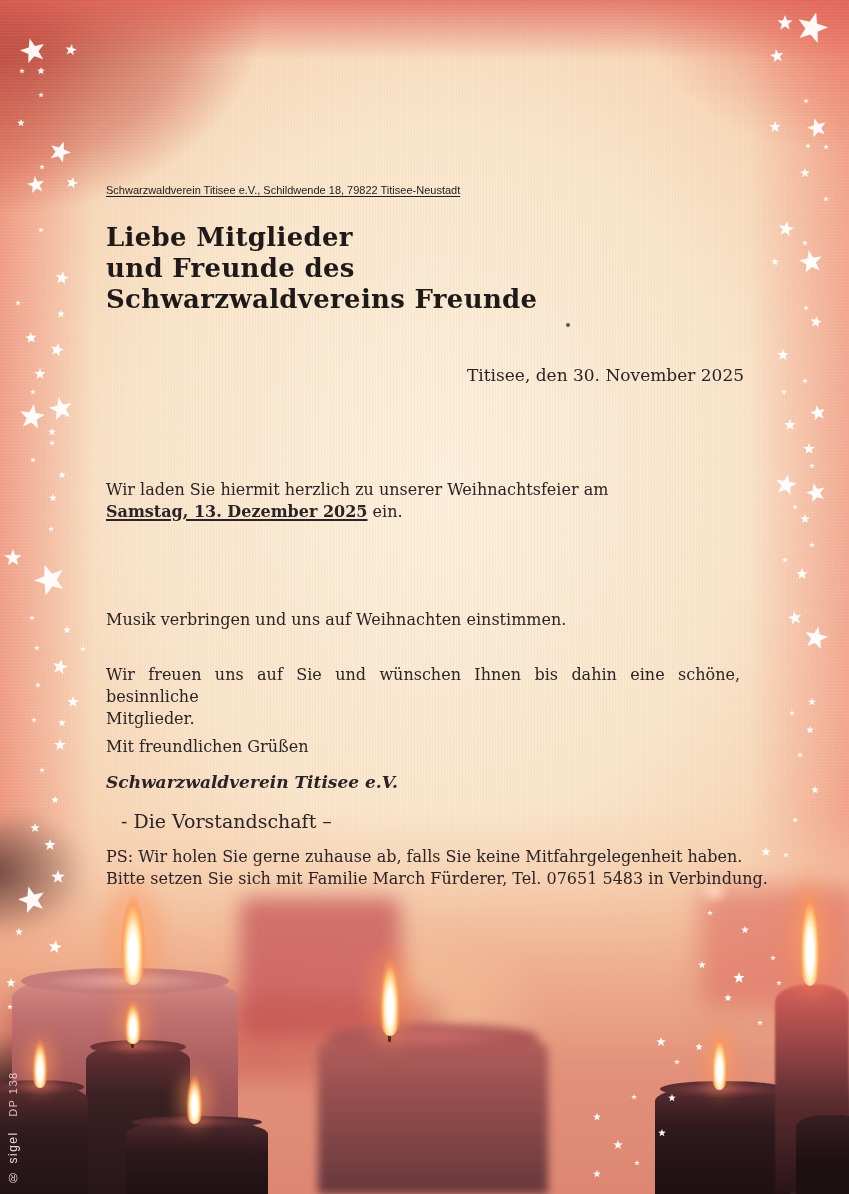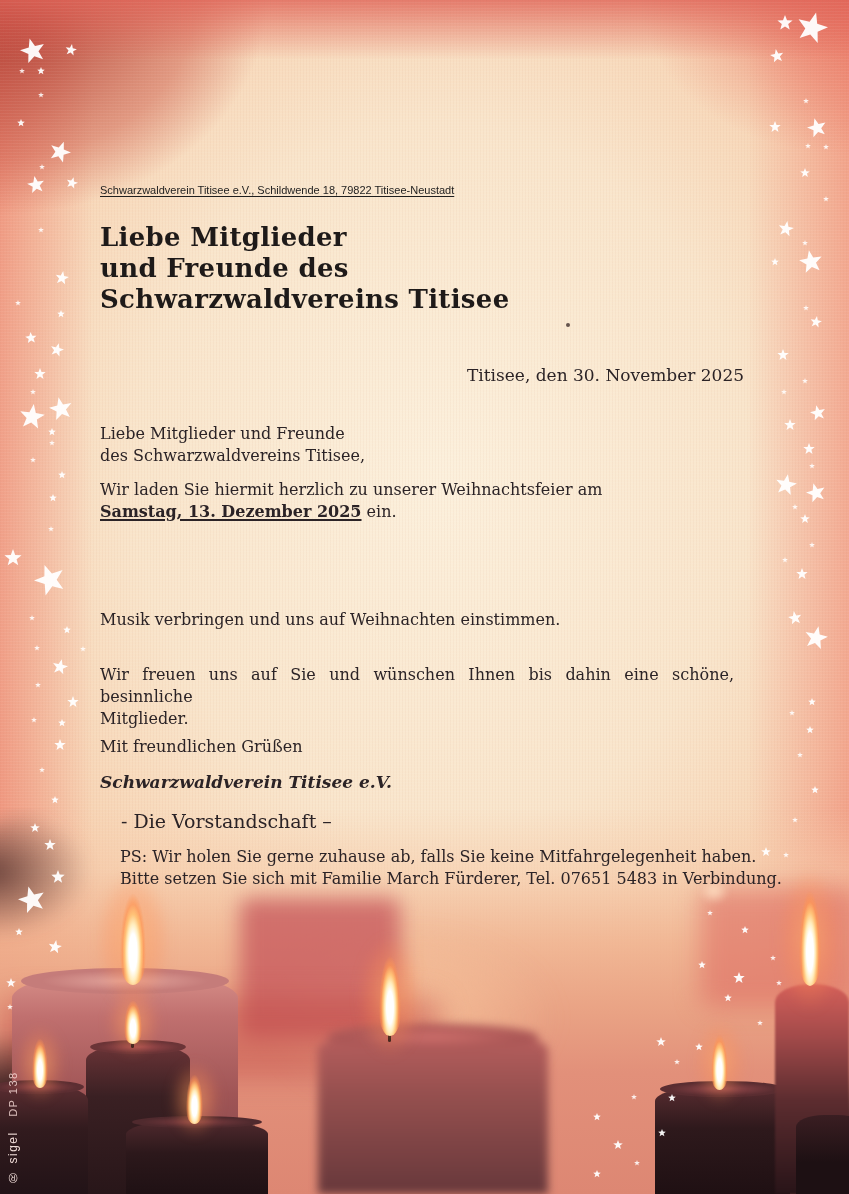--- a/index.html
+++ b/index.html
@@ -29,21 +29,21 @@
     background:radial-gradient(50% 52% at 50% 58%, rgba(255,170,105,.6), rgba(255,140,82,.28) 46%, rgba(255,130,75,0) 72%);
     filter:blur(6px);}
   .flame::after{content:"";position:absolute;inset:0;
     background:radial-gradient(52% 64% at 50% 66%, #ffffff 0 30%, #ffedbd 46%, #ffc277 62%, rgba(255,150,84,.62) 78%, rgba(255,122,70,0) 96%);
     border-radius:48% 52% 50% 50% / 72% 72% 28% 28%;filter:blur(.4px);}
   .wick{position:absolute;background:#1c1013;border-radius:2px;z-index:4;}
   
   #star-field{position:absolute;inset:0;z-index:3;pointer-events:none;}
   
   #letter{position:absolute;inset:0;z-index:5;color:#2b2326;}
-  #letter .blk{position:absolute;left:100px;width:652px;}
+  #letter .blk{position:absolute;left:106px;width:652px;}
   .line{line-height:22px;font-size:16px;white-space:nowrap;}
   .jline{line-height:22px;font-size:16px;text-align:justify;text-align-last:justify;white-space:normal;}
   #sender{font-family:"Liberation Sans",sans-serif;font-size:11px;color:#1e1e1e;
     text-decoration:underline;text-underline-offset:2px;white-space:nowrap;}
   #heading{font-weight:bold;font-size:26px;line-height:31px;color:#1e1a19;letter-spacing:.3px;}
   #dateline{left:467px !important;font-size:17px;white-space:nowrap;}
   .bold{font-weight:bold;}
   .boldul{font-weight:bold;text-decoration:underline;text-decoration-thickness:1.5px;text-underline-offset:2px;}
   #signature{font-weight:bold;font-style:italic;font-size:17px;white-space:nowrap;}
   #board{left:121px !important;font-size:19px;white-space:nowrap;}
@@ -216,29 +216,25 @@
       <polygon points="637.0,1160.0 637.7,1162.0 639.9,1162.1 638.2,1163.4 638.8,1165.4 637.0,1164.3 635.2,1165.4 635.8,1163.4 634.1,1162.1 636.3,1162.0" fill="#ffffff" opacity="0.85"></polygon>
       <polygon points="597.0,1170.0 598.0,1172.6 600.8,1172.8 598.6,1174.5 599.4,1177.2 597.0,1175.7 594.6,1177.2 595.4,1174.5 593.2,1172.8 596.0,1172.6" fill="#ffffff" opacity="0.95"></polygon>
     </svg>
 
   <div id="letter">
     <div class="blk" id="sender" style="top:184px;">Schwarzwaldverein Titisee e.V., Schildwende 18, 79822 Titisee-Neustadt</div>
 
     <div class="blk" id="heading" style="top:222px;">
       <div>Liebe Mitglieder</div>
       <div>und Freunde des</div>
-      <div>Schwarzwaldvereins Titisee</div>
+      <div>Schwarzwaldvereins Freunde</div>
     </div>
 
     <div class="blk" id="dateline" style="top:365px;">Titisee, den 30. November 2025</div>
 
-    <div class="blk" style="top:423px;">
-      <div class="line">Liebe Mitglieder und Freunde</div>
-      <div class="line">des Schwarzwaldvereins Titisee,</div>
-    </div>
 
     <div class="blk" style="top:479px;">
       <div class="line">Wir laden Sie hiermit herzlich zu unserer Weihnachtsfeier am</div>
       <div class="line"><span class="boldul">Samstag, 13. Dezember 2025</span><span> ein.</span></div>
     </div>
 
 
     <div class="blk" style="top:609px;">
       <div class="line">Musik verbringen und uns auf Weihnachten einstimmen.</div>
     </div>
@@ -247,21 +243,21 @@
       <div class="jline" style="width:634px;">Wir freuen uns auf Sie und wünschen Ihnen bis dahin eine schöne, besinnliche</div>
       <div class="line">Mitglieder.</div>
     </div>
 
     <div class="blk line" style="top:736px;">Mit freundlichen Grüßen</div>
 
     <div class="blk" id="signature" style="top:772px;">Schwarzwaldverein Titisee e.V.</div>
 
     <div class="blk" id="board" style="top:810px;">- Die Vorstandschaft –</div>
 
-    <div class="blk" style="top:846px;margin-left:20px;">
+    <div class="blk" style="top:846px;">
       <div class="line">PS: Wir holen Sie gerne zuhause ab, falls Sie keine Mitfahrgelegenheit haben.</div>
       <div class="line">Bitte setzen Sie sich mit Familie March Fürderer, Tel. 07651 5483 in Verbindung.</div>
     </div>
   </div>
 
   <div id="speck"></div>
 
   <div id="brand">
     <span class="name">® sigel</span>
     <span class="code">DP 138</span>

